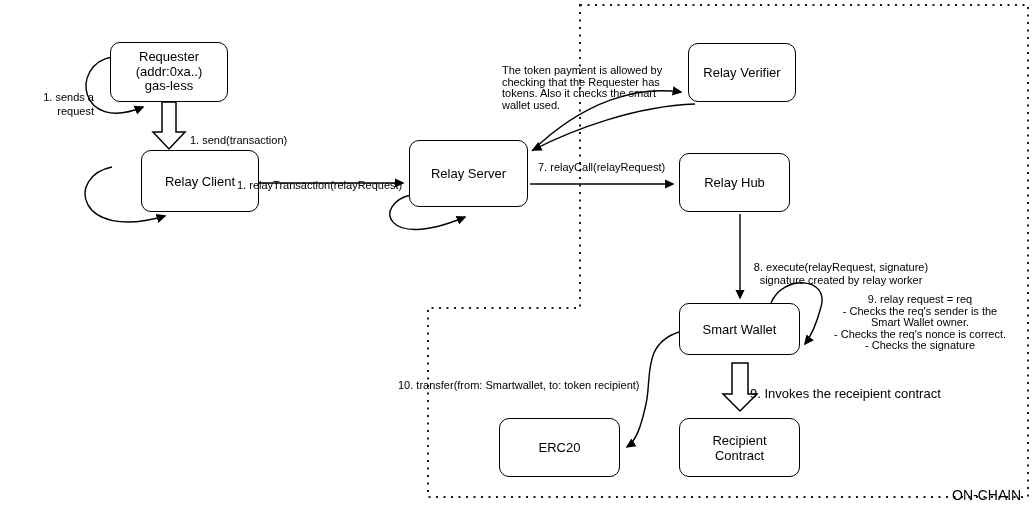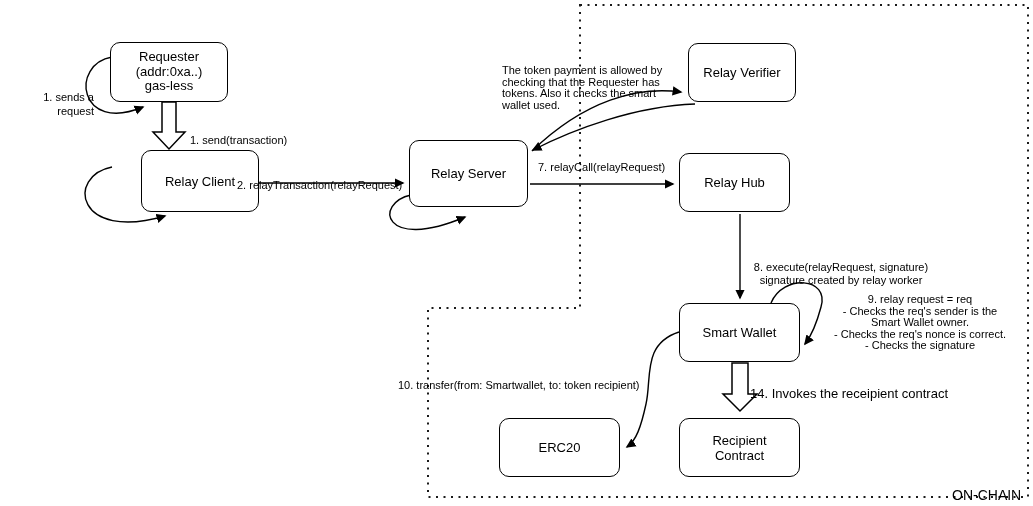--- a/index.html
+++ b/index.html
@@ -30,21 +30,21 @@
     margin-top:12px;
   }
   .nowrap{white-space:pre;}
   .center{text-align:center;}
 
   #n-requester{left:110px;top:42px;width:118px;height:60px;line-height:14.5px;}
   #n-relay-client{left:110px;top:150px;width:118px;height:62px;margin-left:31px;}
   #n-relay-server{left:409px;top:140px;width:119px;height:67px;}
   #n-relay-verifier{left:688px;top:43px;width:108px;height:59px;}
   #n-relay-hub{left:679px;top:153px;width:111px;height:59px;}
-  #n-smart-wallet{left:679px;top:303px;width:121px;height:59px;}
+  #n-smart-wallet{left:679px;top:303px;width:121px;height:52px;}
   #n-erc20{left:499px;top:418px;width:121px;height:59px;}
   #n-recipient{left:679px;top:418px;width:121px;height:59px;}
 
   #a-step1{left:28px;top:78px;width:66px;text-align:right;line-height:14px;}
   #a-step2{left:190px;top:122px;}
   #a-step3{left:0px;top:241px;width:282px;text-align:center;}
   #a-step4{left:237px;top:167px;}
   #a-step5{left:332px;top:248px;width:200px;text-align:center;}
   #a-vnote{left:502px;top:53px;width:178px;line-height:11.5px;}
   #a-step7{left:538px;top:149px;}
@@ -101,30 +101,30 @@
   <div class="node" id="n-relay-verifier">Relay Verifier</div>
   <div class="node" id="n-relay-hub">Relay Hub</div>
   <div class="node" id="n-smart-wallet">Smart Wallet</div>
   <div class="node" id="n-erc20">ERC20</div>
   <div class="node" id="n-recipient">Recipient
 Contract</div>
 
   <div class="note" id="a-step1">1. sends a
 request</div>
   <div class="note nowrap" id="a-step2">1. send(transaction)</div>
-  <div class="note nowrap" id="a-step4">2. relayTransaction(relayRequest)</div>
+  <div class="note nowrap" id="a-step4">1. relayTransaction(relayRequest)</div>
   <div class="note" id="a-vnote">The token payment is allowed by
 checking that the Requester has
 tokens. Also it checks the smart
 wallet used.</div>
   <div class="note nowrap" id="a-step7">7. relayCall(relayRequest)</div>
   <div class="note center" id="a-step8">8. execute(relayRequest, signature)
 signature created by relay worker</div>
   <div class="note center" id="a-step9">9. relay request = req
 - Checks the req's sender is the
 Smart Wallet owner.
 - Checks the req's nonce is correct.
 - Checks the signature</div>
   <div class="note nowrap" id="a-step10">10. transfer(from: Smartwallet, to: token recipient)</div>
-  <div class="note nowrap" id="a-step11">14. Invokes the receipient contract</div>
+  <div class="note nowrap" id="a-step11">9. Invokes the receipient contract</div>
   <div class="note nowrap" id="a-onchain">ON-CHAIN</div>
 
 </div>
 
 </body></html>

